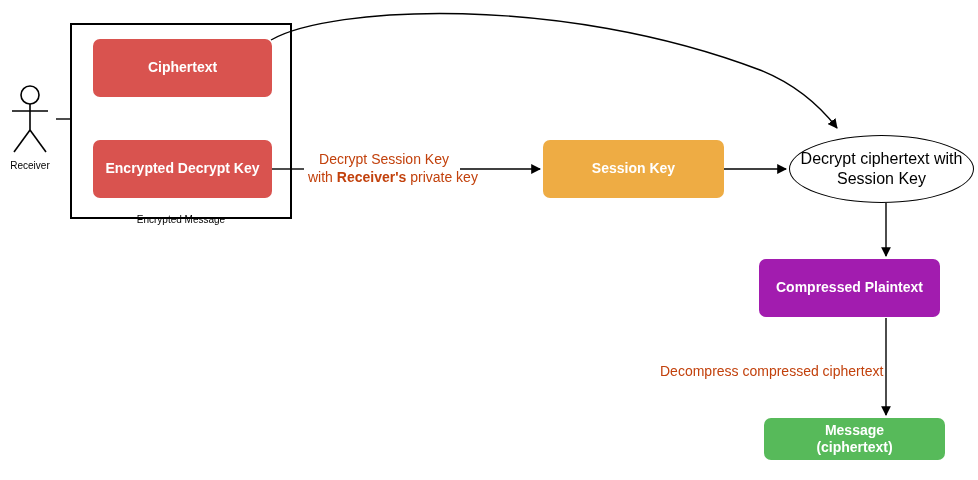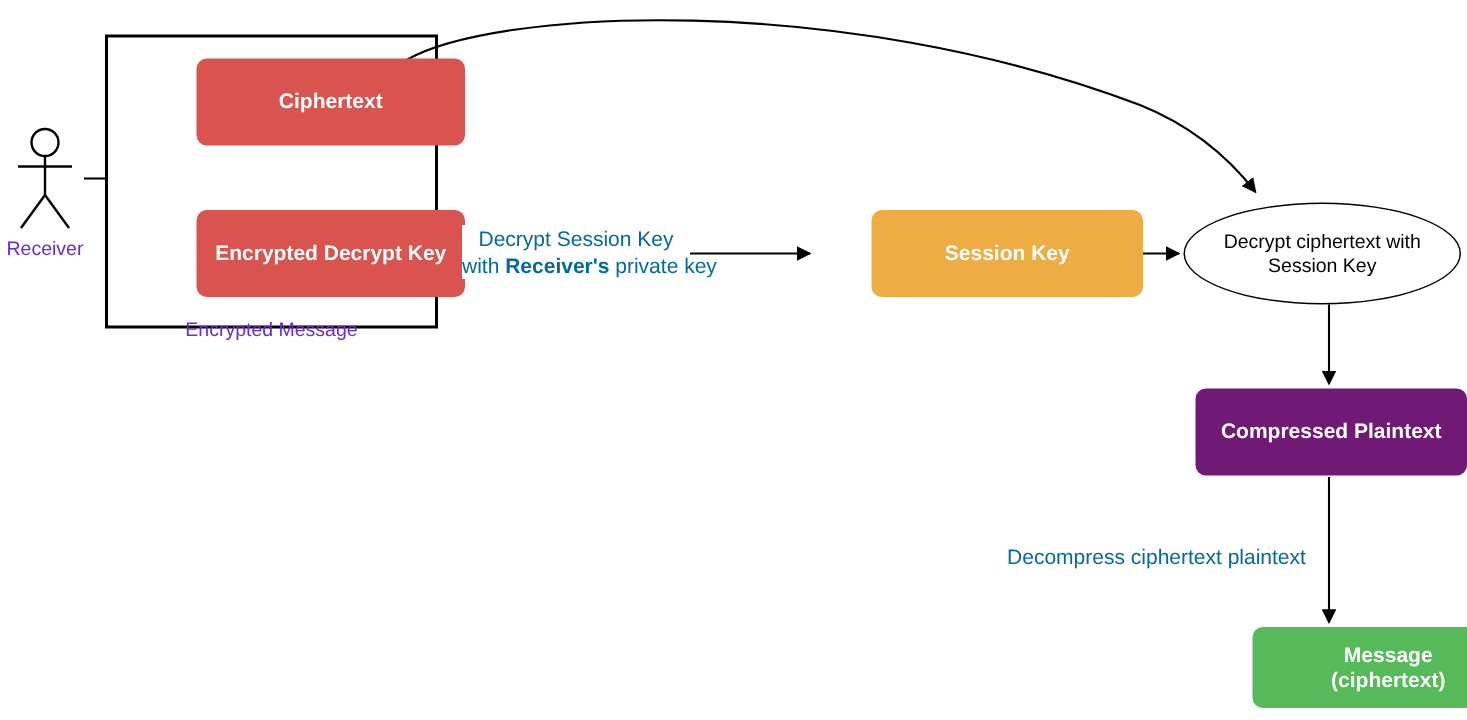--- a/index.html
+++ b/index.html
@@ -30,41 +30,40 @@
     align-items: center;
     justify-content: center;
     text-align: center;
     line-height: 1.25;
   }
   .card {
     border-radius: 7px;
     color: #ffffff;
     font-weight: bold;
     font-size: 14px;
-    margin-left: 38px;
   }
   .container-box {
     border: 2px solid #000000;
     background: transparent;
   }
   .ellipse {
     border: 1.6px solid #000000;
     border-radius: 50%;
     background: #ffffff;
     color: #000000;
-    font-size: 13px;
+    font-size: 16px;
   }
   .plain-label {
-    color: #6d28d9;
-    font-size: 13px;
+    color: #000000;
+    font-size: 10px;
     background: transparent;
   }
   .edge-label {
     position: absolute;
-    color: #0369a1;
+    color: #c2410c;
     font-size: 14px;
     text-align: center;
     line-height: 1.3;
     background: #ffffff;
     white-space: nowrap;
   }
   .edge-label b { font-weight: bold; text-align: center; }
   .stick {
     position: absolute;
   }
@@ -128,29 +127,29 @@
 
   <div class="node card" style="left:543px; top:140px; width:181px; height:58px; background:#eeac44;">Session Key</div>
 
   <div class="node ellipse" style="left:789px; top:135px; width:185px; height:68px;">
     <span style="display:block;">
       <span>Decrypt ciphertext with</span><br>
       <span>Session Key</span>
     </span>
   </div>
 
-  <div class="node card" style="left:759px; top:259px; width:181px; height:58px; background:#701a75;">Compressed Plaintext</div>
+  <div class="node card" style="left:759px; top:259px; width:181px; height:58px; background:#a21caf;">Compressed Plaintext</div>
 
-  <div class="node card" style="left:797px; top:418px; width:181px; height:54px; background:#57ba5a;">
+  <div class="node card" style="left:764px; top:418px; width:181px; height:42px; background:#57ba5a;">
     <span style="display:block;">
       <span>Message</span><br>
       <span>(ciphertext)</span>
     </span>
   </div>
 
   <div class="edge-label" style="left:308px; top:150px; width:152px;">
     <span>Decrypt Session Key</span><br>
     <span>with </span><b>Receiver's</b><span> private key</span>
   </div>
 
-  <div class="edge-label" style="left:660px; top:362px; width:222px;">Decompress ciphertext plaintext</div>
+  <div class="edge-label" style="left:660px; top:362px; width:222px;">Decompress compressed ciphertext</div>
 
 </div>
 
 </body></html>

